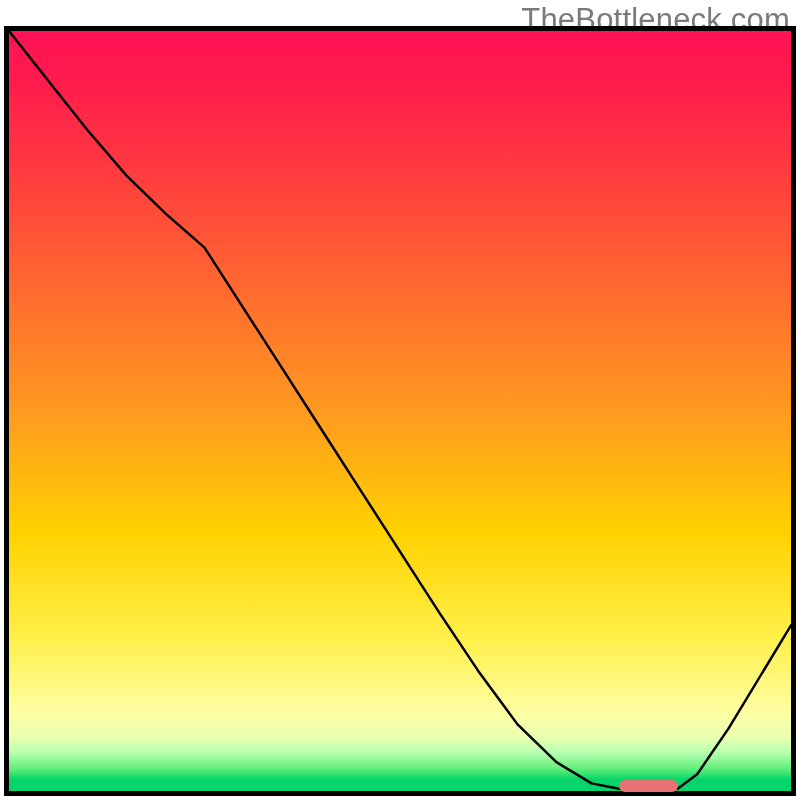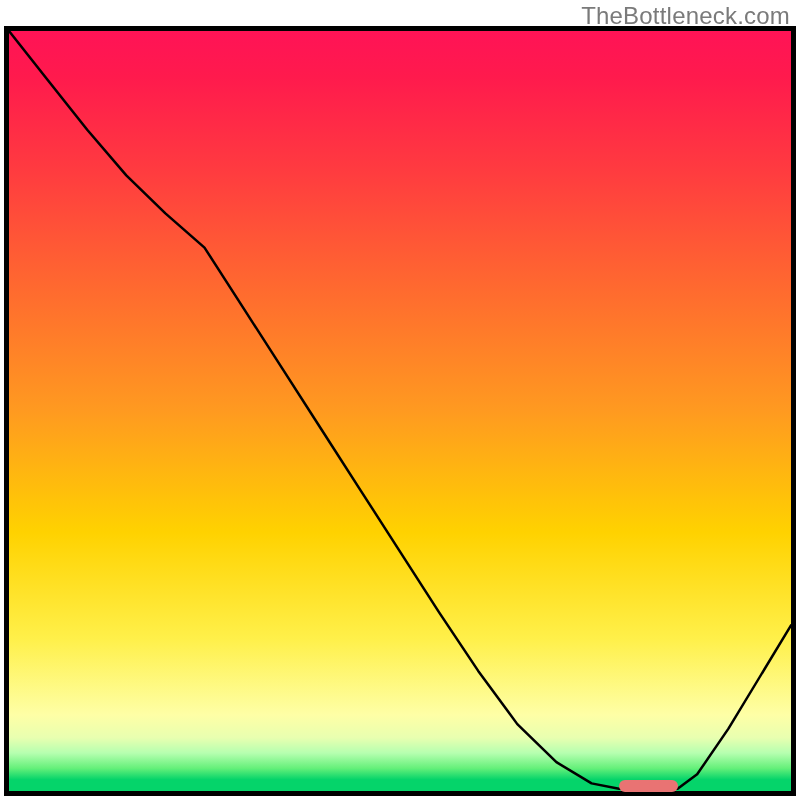--- a/index.html
+++ b/index.html
@@ -14,21 +14,21 @@
   .root {
     position: relative;
     width: 800px;
     height: 800px;
   }
   .watermark {
     position: absolute;
     top: 2px;
     right: 10px;
     color: #7a7a7a;
-    font-size: 24px;
+    font-size: 31px;
     font-weight: 500;
     letter-spacing: .2px;
     user-select: none;
   }
   
   .chart-frame {
     position: absolute;
     left: 4px;
     top: 26px;
     width: 792px;

